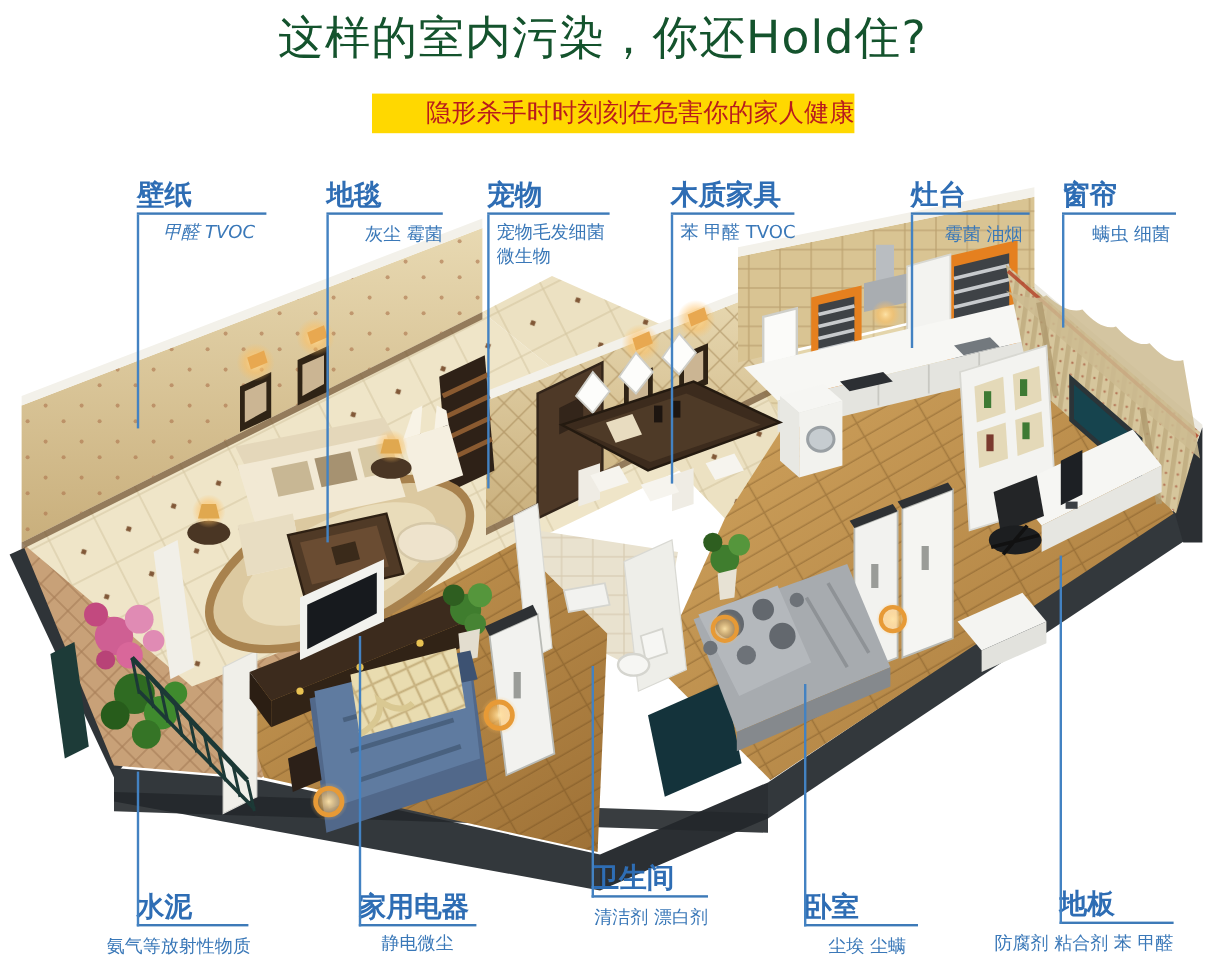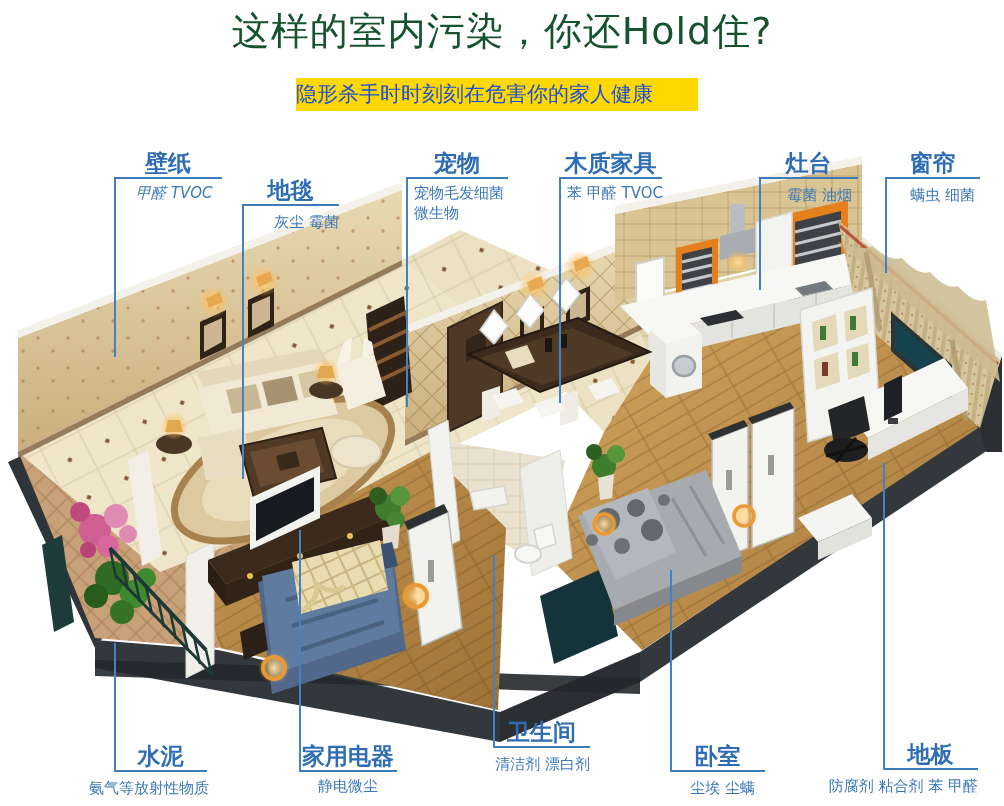--- a/index.html
+++ b/index.html
@@ -1,24 +1,24 @@
 <!DOCTYPE html>
 <html><head>
 <meta charset="utf-8">
 <style>
   html,body{margin:0;padding:0;background:#fff;}
   #stage{position:relative;width:1004px;height:806px;background:#fff;overflow:hidden;
          font-family:"DejaVu Sans","Liberation Sans",sans-serif;}
   #apt-svg{position:absolute;left:0;top:0;z-index:1;}
   .hdr-title{position:absolute;left:0;top:6px;width:1004px;text-align:center;
              font-size:38px;font-weight:500;letter-spacing:1px;color:#14532d;z-index:6;}
-  .hdr-banner{position:absolute;left:296px;top:78px;width:402px;height:33px;line-height:33px;
-              text-align:left;font-size:21px;font-weight:500;color:#1d4ed8;z-index:6;}
+  .hdr-banner{position:absolute;left:310px;top:78px;width:402px;height:33px;line-height:33px;
+              text-align:right;font-size:21px;font-weight:500;color:#b91c1c;z-index:6;}
   .callout{position:absolute;color:#2e6db4;z-index:5;}
-  .co-title{font-size:23px;font-weight:600;text-align:center;line-height:27px;height:27px;
+  .co-title{font-size:23px;font-weight:600;text-align:left;line-height:27px;height:27px;
             border-bottom:2px solid #3d7ab8;white-space:nowrap;}
   .co-sub{font-size:15px;color:#3a78b8;margin-top:4px;line-height:1.35;}
   .sub-right{position:absolute;top:35px;white-space:nowrap;margin-top:0;}
   .nowrap{white-space:nowrap;}
   .wrapit{word-break:break-all;}
   .co-vline{position:absolute;left:0;width:2px;background:#4382c2;}
 </style>
 </head>
 <body>
 
@@ -411,21 +411,21 @@
 
   <div class="hdr-title">这样的室内污染，你还Hold住?</div>
   <div class="hdr-banner" style="background:#ffd800;">隐形杀手时时刻刻在危害你的家人健康</div>
 
   <div class="callout" style="left:114px;top:150px;width:108px;">
     <div class="co-title">壁纸</div>
     <div class="co-sub nowrap" style="padding-left:22px;font-style:italic;">甲醛 TVOC</div>
     <div class="co-vline" style="top:29px;height:178px;"></div>
   </div>
 
-  <div class="callout" style="left:242px;top:150px;width:97px;margin-top:27px;">
+  <div class="callout" style="left:272px;top:150px;width:97px;">
     <div class="co-title">地毯</div>
     <div class="co-sub sub-right" style="right:0;">灰尘 霉菌</div>
     <div class="co-vline" style="top:29px;height:273px;"></div>
   </div>
 
   <div class="callout" style="left:559px;top:150px;width:103px;">
     <div class="co-title">木质家具</div>
     <div class="co-sub nowrap" style="padding-left:8px;">苯 甲醛 TVOC</div>
     <div class="co-vline" style="top:29px;height:224px;"></div>
   </div>

